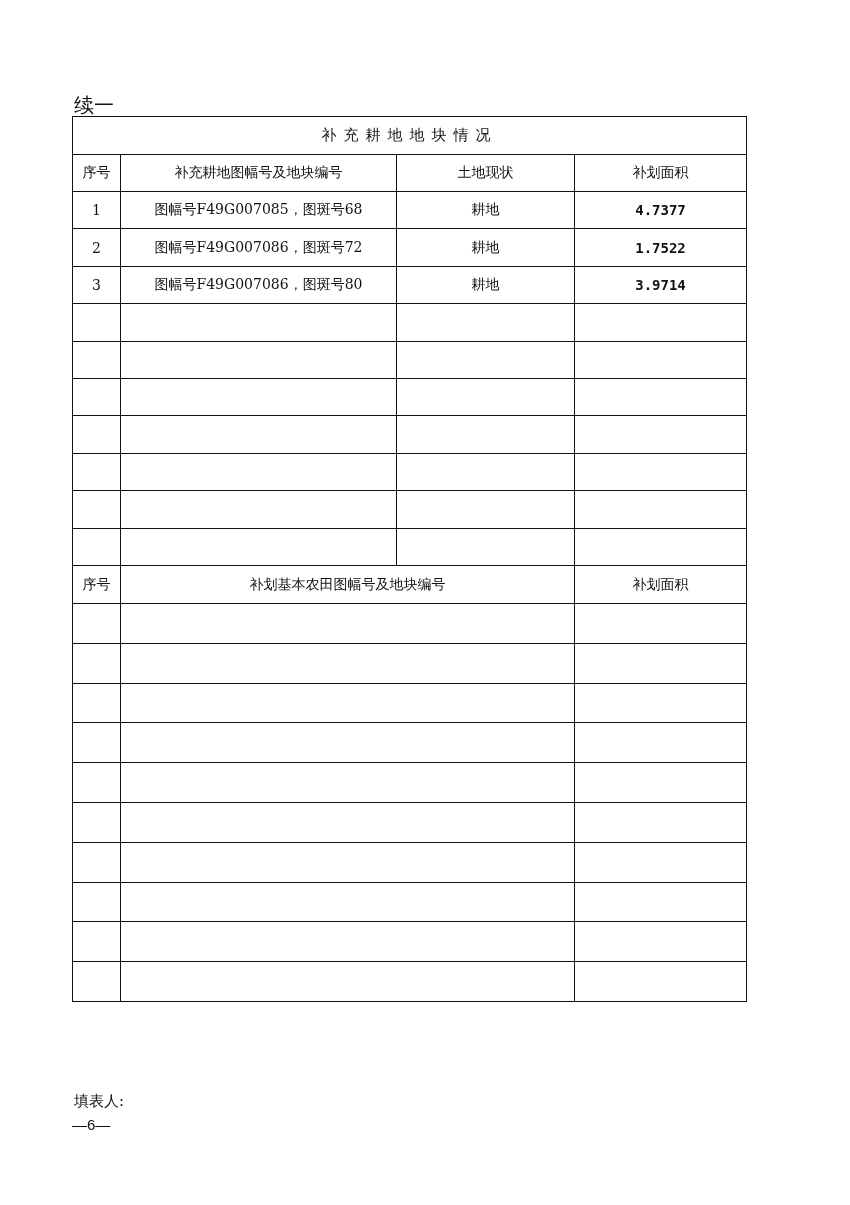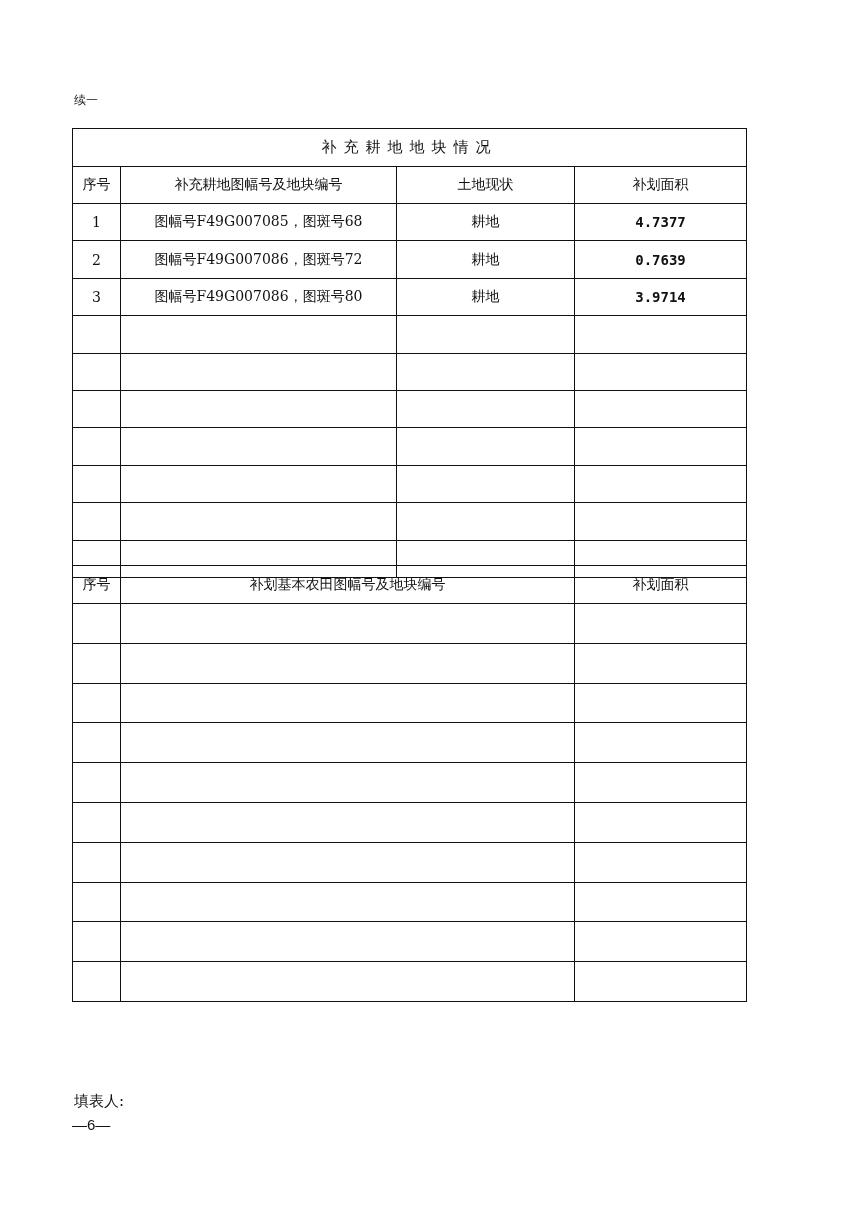--- a/index.html
+++ b/index.html
@@ -1,22 +1,22 @@
 <!DOCTYPE html>
 <html><head>
 <meta charset="utf-8">
 <style>
   html, body { margin:0; padding:0; background:#fff; }
   body { width:850px; height:1205px; position:relative; font-family:"DejaVu Serif","Liberation Serif",serif; color:#111; }
-  .cont { position:absolute; left:74px; top:92px; font-size:12px; }
+  .cont { position:absolute; left:74px; top:92px; font-size:20px; }
   table { position:absolute; left:72px; border-collapse:collapse; table-layout:fixed; }
   td { border:1.5px solid #111; text-align:center; font-size:14px; padding:0; }
   .title td { font-size:15px; letter-spacing:7px; }
   .num { font-family:"DejaVu Sans Mono","Liberation Mono",monospace; font-size:14px;font-weight:bold; }
-  #t1 { top:128px; width:674px; }
+  #t1 { top:116px; width:674px; }
   #t2 { top:565px; width:674px; }
   .filler { position:absolute; left:74px; top:1062px; font-size:15px;margin-top:30px; }
   .pageno { position:absolute; left:72px; top:1116px; font-size:15px; font-family:"Liberation Sans",sans-serif; }
 </style>
 </head>
 <body>
 
 <div class="cont">续一</div>
 
 <table id="t1">
@@ -41,21 +41,21 @@
       <tr style="height: 37.4px;">
         <td>1</td>
         <td>图幅号F49G007085，图斑号68</td>
         <td>耕地</td>
         <td class="num">4.7377</td>
       </tr>
       <tr style="height: 37.4px;">
         <td>2</td>
         <td>图幅号F49G007086，图斑号72</td>
         <td>耕地</td>
-        <td class="num">0.7639</td>
+        <td class="num">1.7522</td>
       </tr>
       <tr style="height: 37.4px;">
         <td>3</td>
         <td>图幅号F49G007086，图斑号80</td>
         <td>耕地</td>
         <td class="num">3.9714</td>
       </tr>
       <tr style="height: 37.4px;">
         <td></td>
         <td></td>

